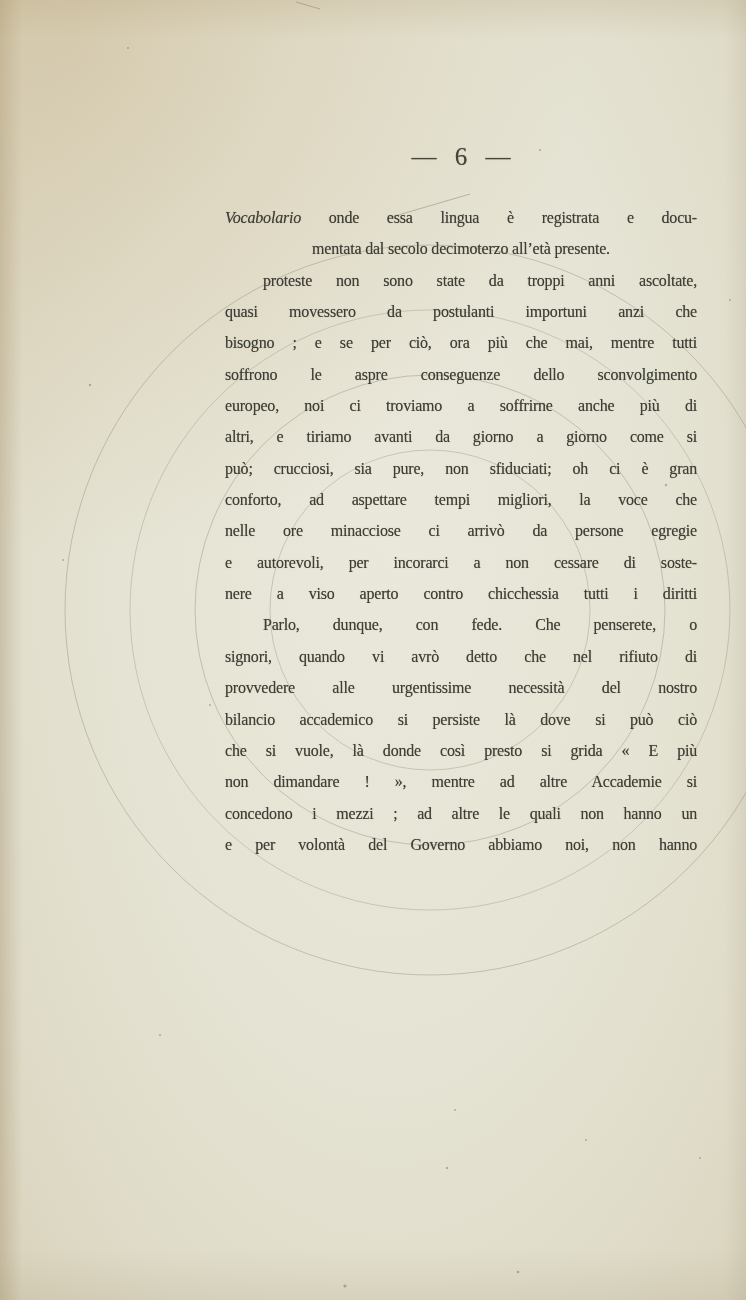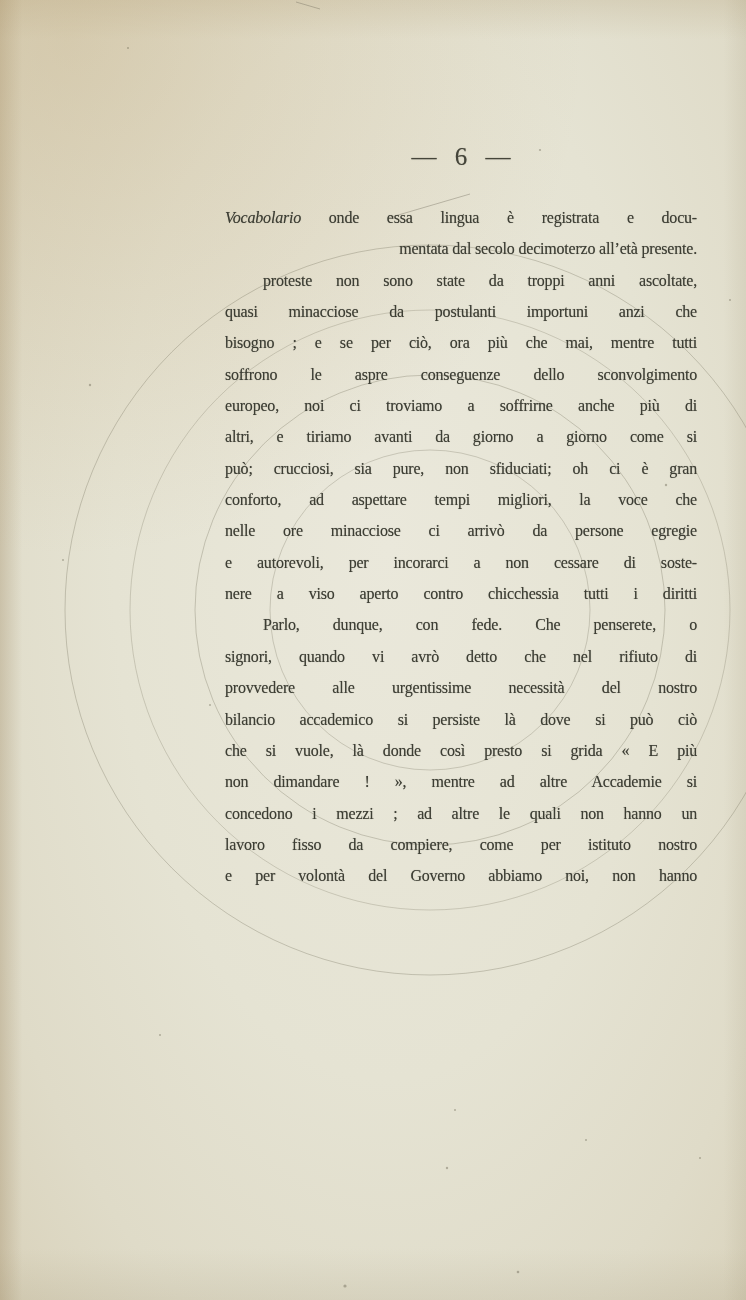--- a/index.html
+++ b/index.html
@@ -39,21 +39,21 @@
     font-size: 16px;
     letter-spacing: -0.2px;
     text-shadow: 0 0 0.7px rgba(62,62,52,0.55);
   }
   .paragraph { margin: 0; }
   .paragraph.indent .line:first-child { text-indent: 38px; }
   .line {
     height: 31.35px;
     line-height: 31.35px;
     white-space: normal;
-    text-align: right;
+    text-align: center;
   }
   .line.just {
     text-align: justify;
     text-align-last: justify;
   }
   .line i { font-style: italic; }
 </style>
 </head>
 <body>
 
@@ -91,37 +91,36 @@
 
   <div class="page-number">— 6 —</div>
 
   <div class="text-block">
       <div class="paragraph">
         <div class="line just"><i>Vocabolario</i> onde essa lingua è registrata e docu-</div>
         <div class="line">mentata dal secolo decimoterzo all’età presente.</div>
       </div>
       <div class="paragraph indent">
         <div class="line just">proteste non sono state da troppi anni ascoltate,</div>
-        <div class="line just">quasi minacciose da postulanti importuni anzi che</div>
+        <div class="line just">quasi movessero da postulanti importuni anzi che</div>
         <div class="line just">bisogno ; e se per ciò, ora più che mai, mentre tutti</div>
         <div class="line just">soffrono le aspre conseguenze dello sconvolgimento</div>
         <div class="line just">europeo, noi ci troviamo a soffrirne anche più di</div>
         <div class="line just">altri, e tiriamo avanti da giorno a giorno come si</div>
         <div class="line just">può; crucciosi, sia pure, non sfiduciati; oh ci è gran</div>
         <div class="line just">conforto, ad aspettare tempi migliori, la voce che</div>
         <div class="line just">nelle ore minacciose ci arrivò da persone egregie</div>
         <div class="line just">e autorevoli, per incorarci a non cessare di soste-</div>
         <div class="line just">nere a viso aperto contro chicchessia tutti i diritti</div>
       </div>
       <div class="paragraph indent">
         <div class="line just">Parlo, dunque, con fede. Che penserete, o</div>
         <div class="line just">signori, quando vi avrò detto che nel rifiuto di</div>
         <div class="line just">provvedere alle urgentissime necessità del nostro</div>
         <div class="line just">bilancio accademico si persiste là dove si può ciò</div>
         <div class="line just">che si vuole, là donde così presto si grida « E più</div>
         <div class="line just">non dimandare ! », mentre ad altre Accademie si</div>
         <div class="line just">concedono i mezzi ; ad altre le quali non hanno un</div>
-        <div class="line just">lavoro fisso da compiere, come per istituto nostro</div>
         <div class="line just">e per volontà del Governo abbiamo noi, non hanno</div>
       </div>
     </div>
 
 </div>
 
 </body></html>

